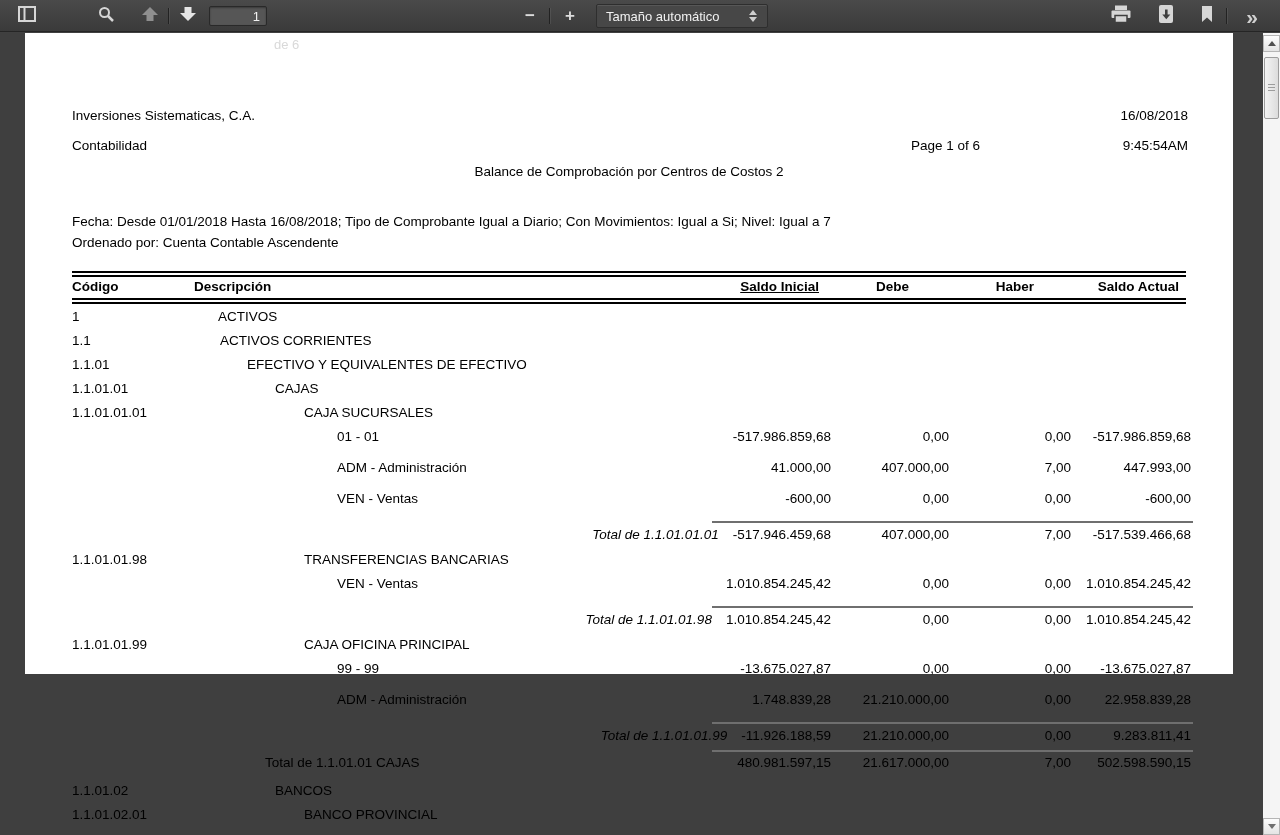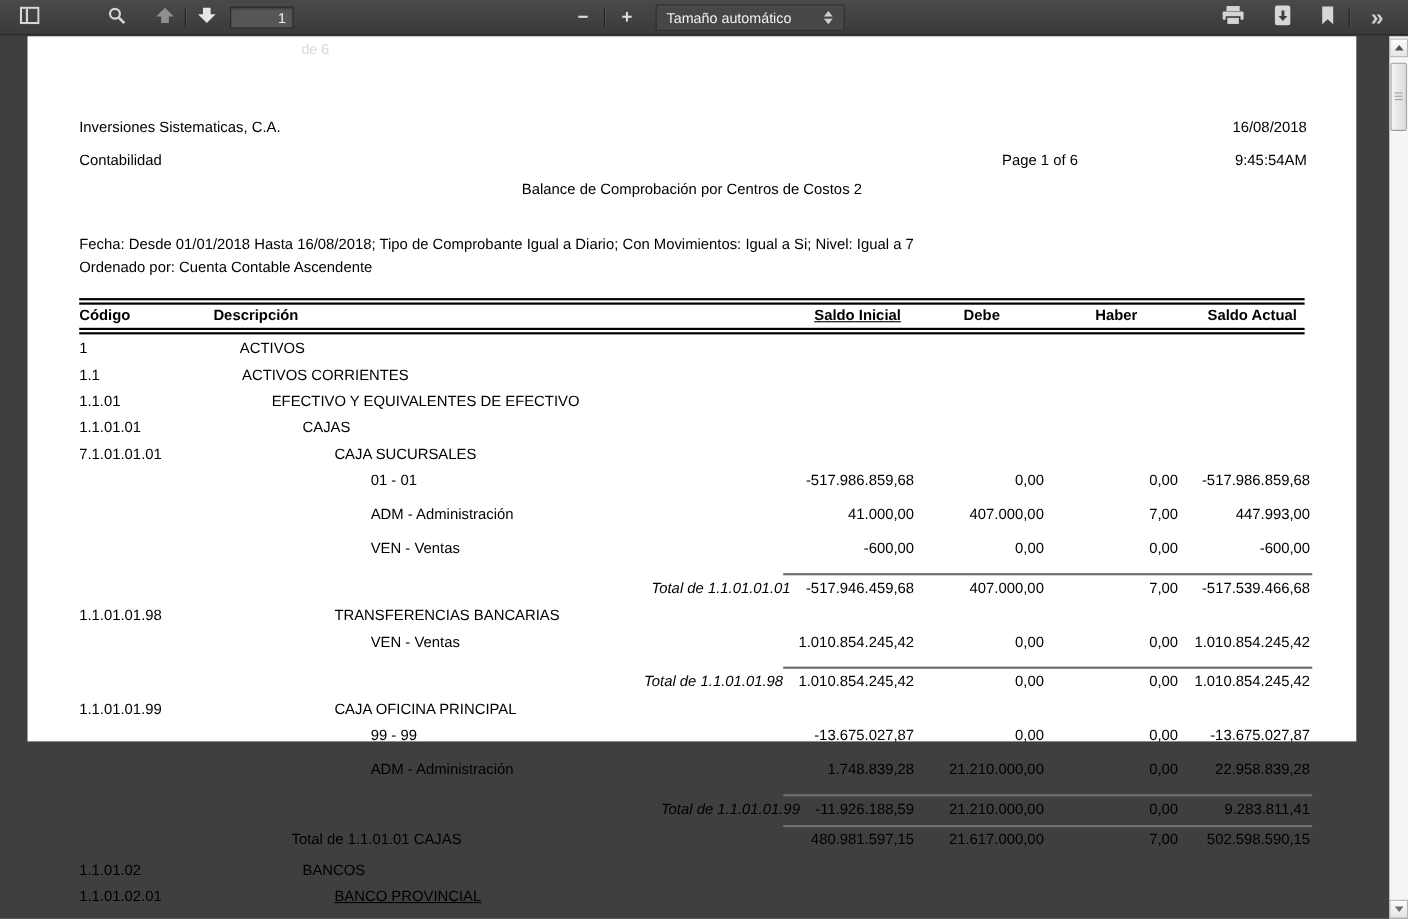--- a/index.html
+++ b/index.html
@@ -214,21 +214,21 @@
         </div>
         <div class="row account">
           <span class="cell code">1.1.01</span>
           <span class="cell" style="left: 222px;">EFECTIVO Y EQUIVALENTES DE EFECTIVO</span>
         </div>
         <div class="row account">
           <span class="cell code">1.1.01.01</span>
           <span class="cell" style="left: 250px;">CAJAS</span>
         </div>
         <div class="row account">
-          <span class="cell code">7.1.01.01.01</span>
+          <span class="cell code">1.1.01.01.01</span>
           <span class="cell" style="left: 279px;">CAJA SUCURSALES</span>
         </div>
         <div class="row costcenter">
           <span class="cell ccdesc">01 - 01</span>
           <span class="num n-si">-517.986.859,68</span>
           <span class="num n-debe">0,00</span>
           <span class="num n-haber">0,00</span>
           <span class="num n-sa">-517.986.859,68</span>
         </div>
         <div class="row costcenter">
@@ -311,21 +311,21 @@
           <span class="num n-debe">21.617.000,00</span>
           <span class="num n-haber">7,00</span>
           <span class="num n-sa">502.598.590,15</span>
         </div>
         <div class="row account">
           <span class="cell code">1.1.01.02</span>
           <span class="cell" style="left: 250px;">BANCOS</span>
         </div>
         <div class="row account">
           <span class="cell code">1.1.01.02.01</span>
-          <span class="cell" style="left: 279px; text-decoration: underline;">BANCO PROVINCIAL</span>
+          <span class="cell" style="left: 279px;">BANCO PROVINCIAL</span>
         </div>
       </div>
   </div>
 
   <div class="scrollbar">
     <div class="sbtn up">
         <span class="tri-up"></span>
       </div>
     <div class="sthumb">
         <span class="grip">

